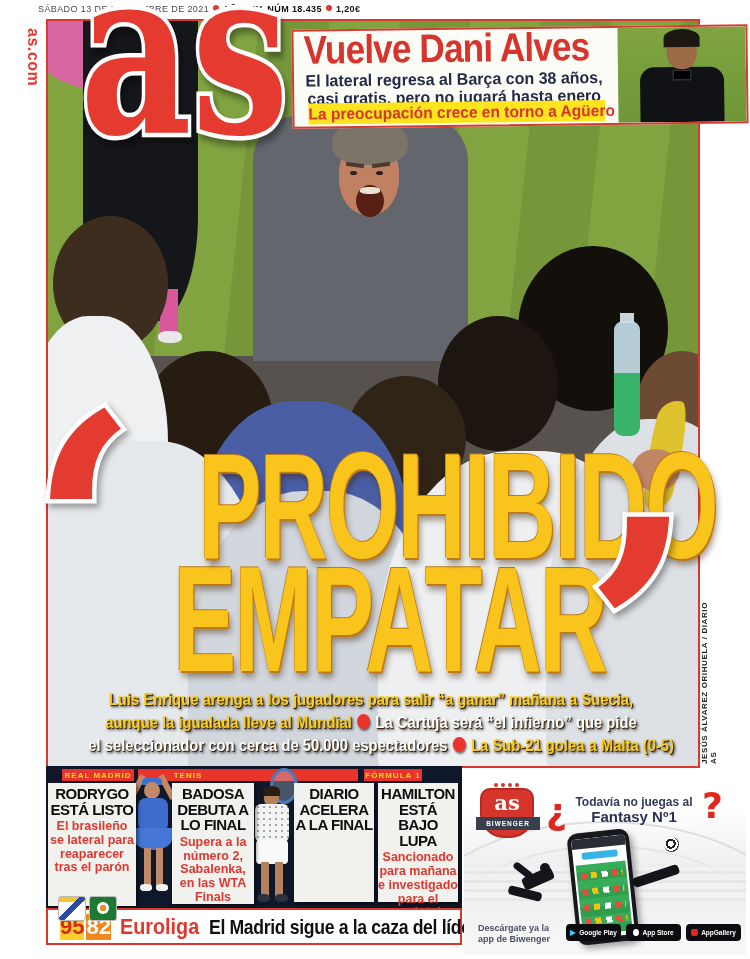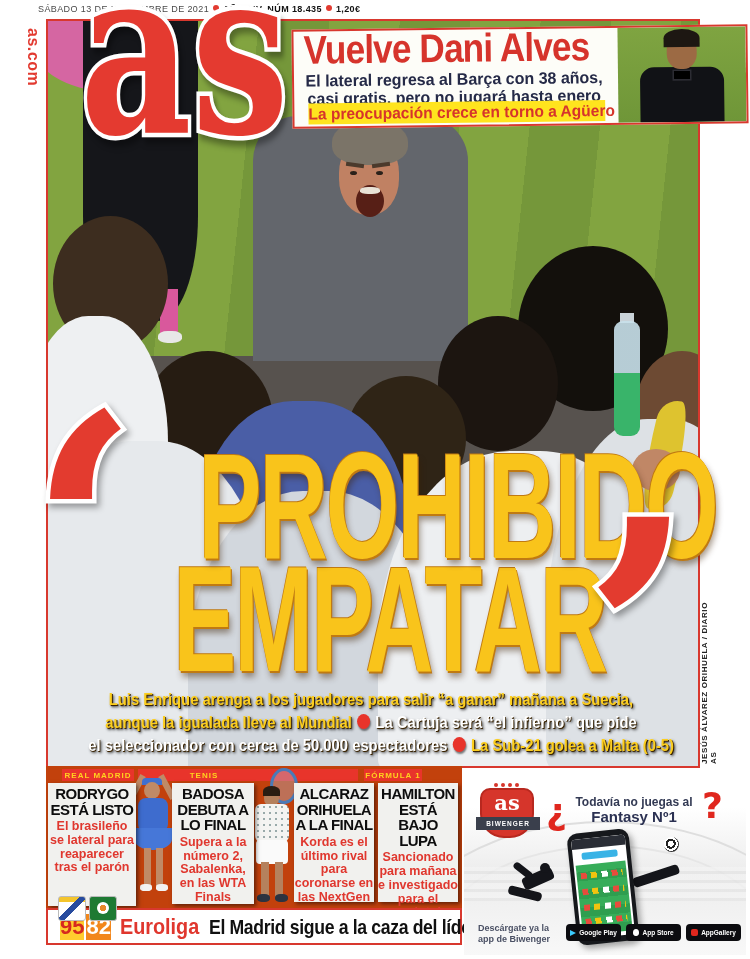--- a/index.html
+++ b/index.html
@@ -105,26 +105,26 @@
   .subhead .row{white-space:nowrap;transform:scaleX(.87);transform-origin:center top;}
   .yel{color:#fcce1e;} .wht{color:#fff;}
   .dot{display:inline-block;width:15px;height:15px;border-radius:50%;background:#e8342b;
        margin:0 6px;vertical-align:-1px;box-shadow:1px 2px 2px rgba(0,0,0,.5);}
 
   
   .credit{position:absolute;left:700px;top:596px;height:168px;writing-mode:vertical-rl;
           transform:rotate(180deg);font-size:8px;font-weight:bold;color:#222;letter-spacing:.6px;}
 
   
-  .briefs{position:absolute;left:46px;top:766px;width:416px;height:142px;background:#c2410c;overflow:hidden;}
+  .briefs{position:absolute;left:46px;top:766px;width:416px;height:142px;background:#0f172a;overflow:hidden;}
   .briefs .bar{position:absolute;top:3px;height:12px;background:#e8342b;}
   .bar1{left:16px;width:72px;} .bar2{left:92px;width:220px;} .bar3{left:318px;width:58px;}
   .briefs .bar-label{position:absolute;top:4px;height:11px;line-height:11px;font-size:8px;font-weight:bold;
           color:#ffd21e;letter-spacing:1px;text-align:center;z-index:2;}
-  .lb1{left:16px;width:72px;} .lb2{left:118px;width:80px;} .lb3{left:318px;width:58px;}
+  .lb1{left:16px;width:72px;} .lb2{left:102px;width:80px;} .lb3{left:318px;width:58px;}
   .bbox{position:absolute;top:17px;background:#f1f1ee;text-align:center;padding-top:3px;
         box-shadow:2px 2px 4px rgba(0,0,0,.5);}
   .bbox1{left:2px;width:88px;height:120px;} .bbox2{left:126px;width:82px;height:118px;}
   .bbox3{left:248px;width:80px;height:116px;} .bbox4{left:332px;width:80px;height:116px;}
   .btitle{color:#0d0d0d;font-weight:bold;font-size:15px;line-height:1.04;letter-spacing:-.5px;}
   .btext{color:#e0372e;font-weight:bold;font-size:12.5px;line-height:1.1;margin-top:3px;}
   .fig{position:absolute;} .fig div{position:absolute;}
   .fig-badosa{left:84px;top:10px;width:46px;height:130px;}
   .b-arm{width:6px;height:26px;background:#c08a66;top:-2px;}
   .b-arm.l{left:4px;transform:rotate(28deg);} .b-arm.r{left:34px;transform:rotate(-28deg);}
@@ -329,22 +329,21 @@
 
     <div class="bbox bbox1">
       <div class="btitle">RODRYGO ESTÁ LISTO</div>
       <div class="btext">El brasileño se lateral para reaparecer tras el parón</div>
     </div>
     <div class="bbox bbox2">
       <div class="btitle">BADOSA DEBUTA A LO FINAL</div>
       <div class="btext">Supera a la número 2, Sabalenka, en las WTA Finals</div>
     </div>
     <div class="bbox bbox3">
-      <div class="btitle">ALCARAZ ORIHUELA A LA FINAL</div>
-      <div class="btext">Korda es el último rival para coronarse en las NextGen</div>
+      <div class="btitle">DIARIO ACELERA A LA FINAL</div>
     </div>
     <div class="bbox bbox4">
       <div class="btitle">HAMILTON ESTÁ BAJO LUPA</div>
       <div class="btext">Sancionado para mañana e investigado para el esprint de hoy</div>
     </div>
   </div>
 
   <div class="euro">
     <div class="crests">
       <div class="crest-rm"></div>

